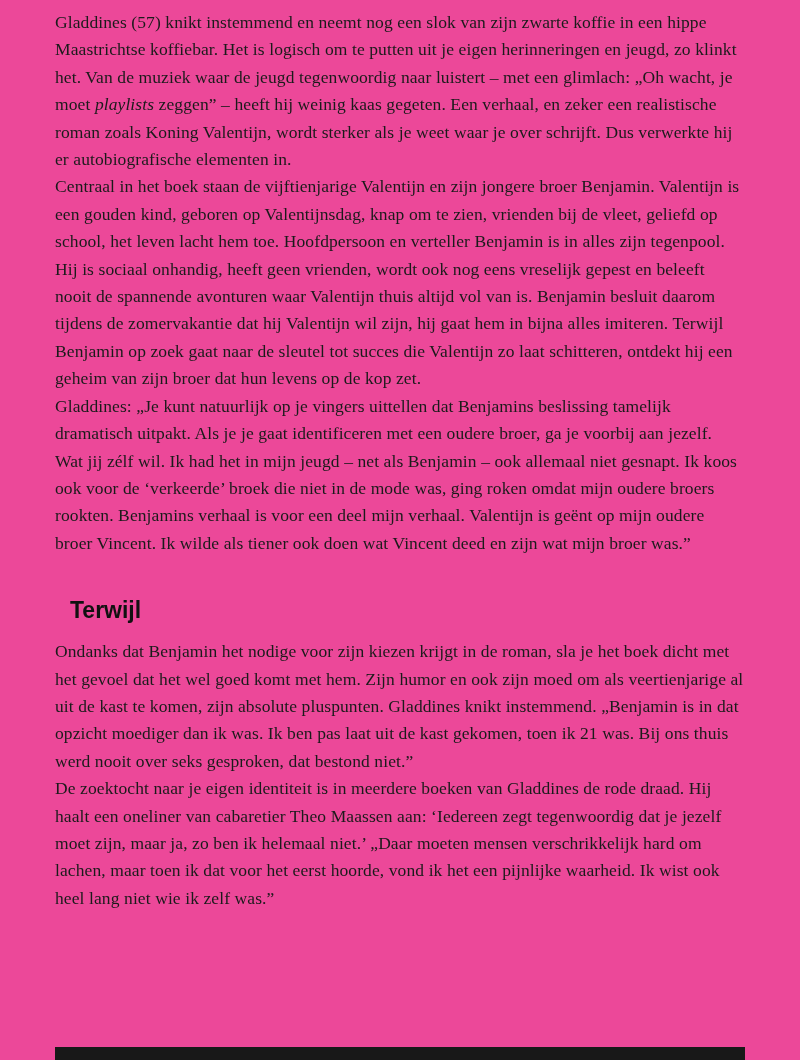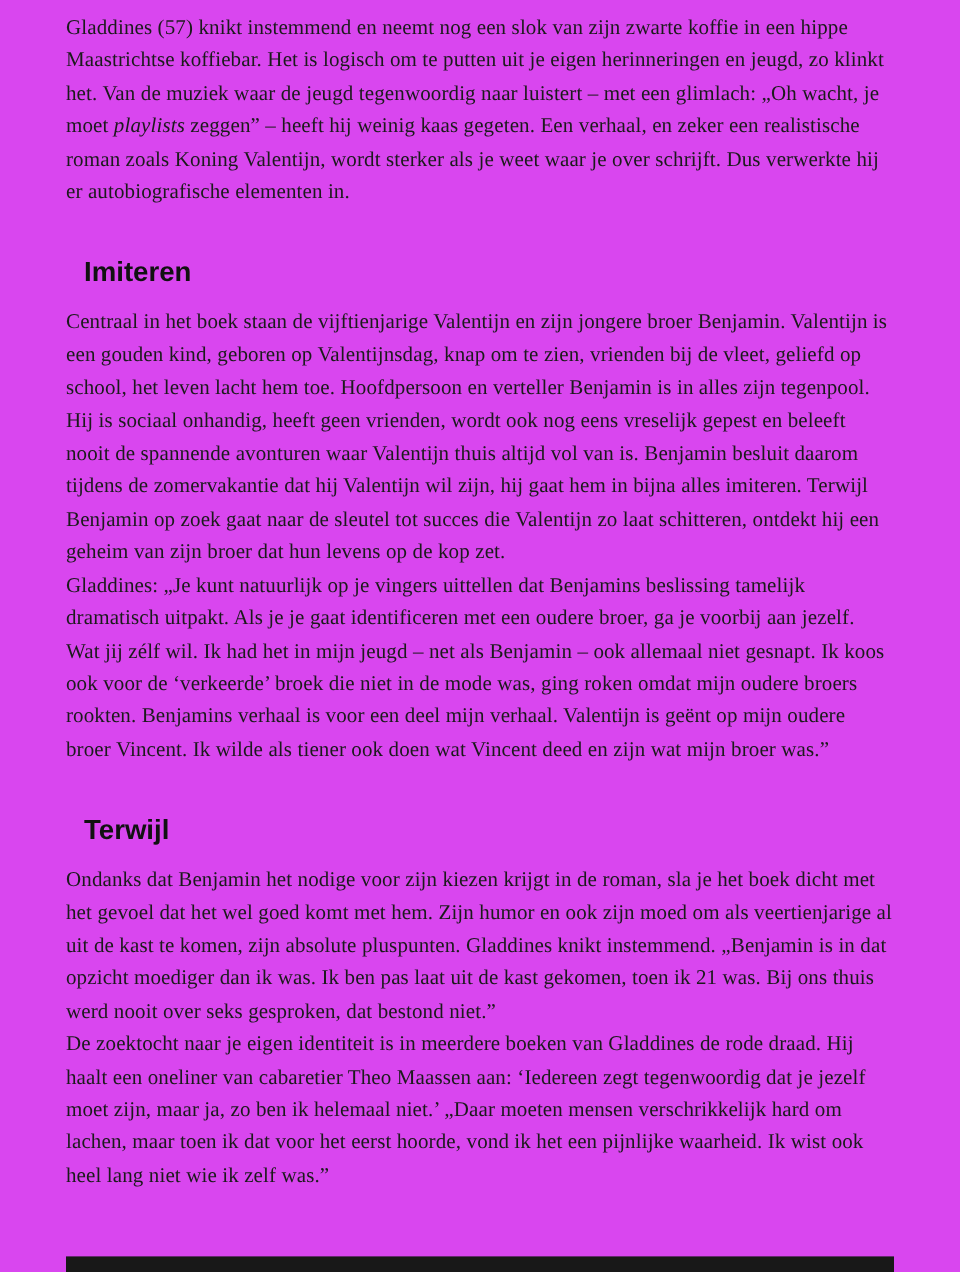--- a/index.html
+++ b/index.html
@@ -5,21 +5,21 @@
   html, body {
     margin: 0;
     padding: 0;
     background: #ffffff;
   }
   .page {
     position: relative;
     width: 800px;
     height: 1060px;
     overflow: hidden;
-    background: #d946ef;
+    background: #ec4899;
     font-family: "Liberation Serif", "DejaVu Serif", serif;
     color: #1b1b1b;
   }
   .content {
     padding: 9px 56px 0 55px;
   }
   p.para {
     margin: 0;
     font-size: 17.5px;
     line-height: 27.4px;
@@ -48,21 +48,20 @@
   }
 </style>
 </head>
 <body>
 
 <div class="page">
   <main class="content">
 
     <p class="para"><span>Gladdines (57) knikt instemmend en neemt nog een slok van zijn zwarte koffie in een hippe Maastrichtse koffiebar. Het is logisch om te putten uit je eigen herinneringen en jeugd, zo klinkt het. Van de muziek waar de jeugd tegenwoordig naar luistert – met een glimlach: „Oh wacht, je moet </span><em class="italic-word">playlists</em><span> zeggen” – heeft hij weinig kaas gegeten. Een verhaal, en zeker een realistische roman zoals Koning Valentijn, wordt sterker als je weet waar je over schrijft. Dus verwerkte hij er autobiografische elementen in.</span></p>
 
-    <h2 class="heading">Imiteren</h2>
 
     <p class="para">Centraal in het boek staan de vijftienjarige Valentijn en zijn jongere broer Benjamin. Valentijn is een gouden kind, geboren op Valentijnsdag, knap om te zien, vrienden bij de vleet, geliefd op school, het leven lacht hem toe. Hoofdpersoon en verteller Benjamin is in alles zijn tegenpool. Hij is sociaal onhandig, heeft geen vrienden, wordt ook nog eens vreselijk gepest en beleeft nooit de spannende avonturen waar Valentijn thuis altijd vol van is. Benjamin besluit daarom tijdens de zomervakantie dat hij Valentijn wil zijn, hij gaat hem in bijna alles imiteren. Terwijl Benjamin op zoek gaat naar de sleutel tot succes die Valentijn zo laat schitteren, ontdekt hij een geheim van zijn broer dat hun levens op de kop zet.</p>
 
     <p class="para">Gladdines: „Je kunt natuurlijk op je vingers uittellen dat Benjamins beslissing tamelijk dramatisch uitpakt. Als je je gaat identificeren met een oudere broer, ga je voorbij aan jezelf. Wat jij zélf wil. Ik had het in mijn jeugd – net als Benjamin – ook allemaal niet gesnapt. Ik koos ook voor de ‘verkeerde’ broek die niet in de mode was, ging roken omdat mijn oudere broers rookten. Benjamins verhaal is voor een deel mijn verhaal. Valentijn is geënt op mijn oudere broer Vincent. Ik wilde als tiener ook doen wat Vincent deed en zijn wat mijn broer was.”</p>
 
     <h2 class="heading">Terwijl</h2>
 
     <p class="para">Ondanks dat Benjamin het nodige voor zijn kiezen krijgt in de roman, sla je het boek dicht met het gevoel dat het wel goed komt met hem. Zijn humor en ook zijn moed om als veertienjarige al uit de kast te komen, zijn absolute pluspunten. Gladdines knikt instemmend. „Benjamin is in dat opzicht moediger dan ik was. Ik ben pas laat uit de kast gekomen, toen ik 21 was. Bij ons thuis werd nooit over seks gesproken, dat bestond niet.”</p>
 
     <p class="para">De zoektocht naar je eigen identiteit is in meerdere boeken van Gladdines de rode draad. Hij haalt een oneliner van cabaretier Theo Maassen aan: ‘Iedereen zegt tegenwoordig dat je jezelf moet zijn, maar ja, zo ben ik helemaal niet.’ „Daar moeten mensen verschrikkelijk hard om lachen, maar toen ik dat voor het eerst hoorde, vond ik het een pijnlijke waarheid. Ik wist ook heel lang niet wie ik zelf was.”</p>

